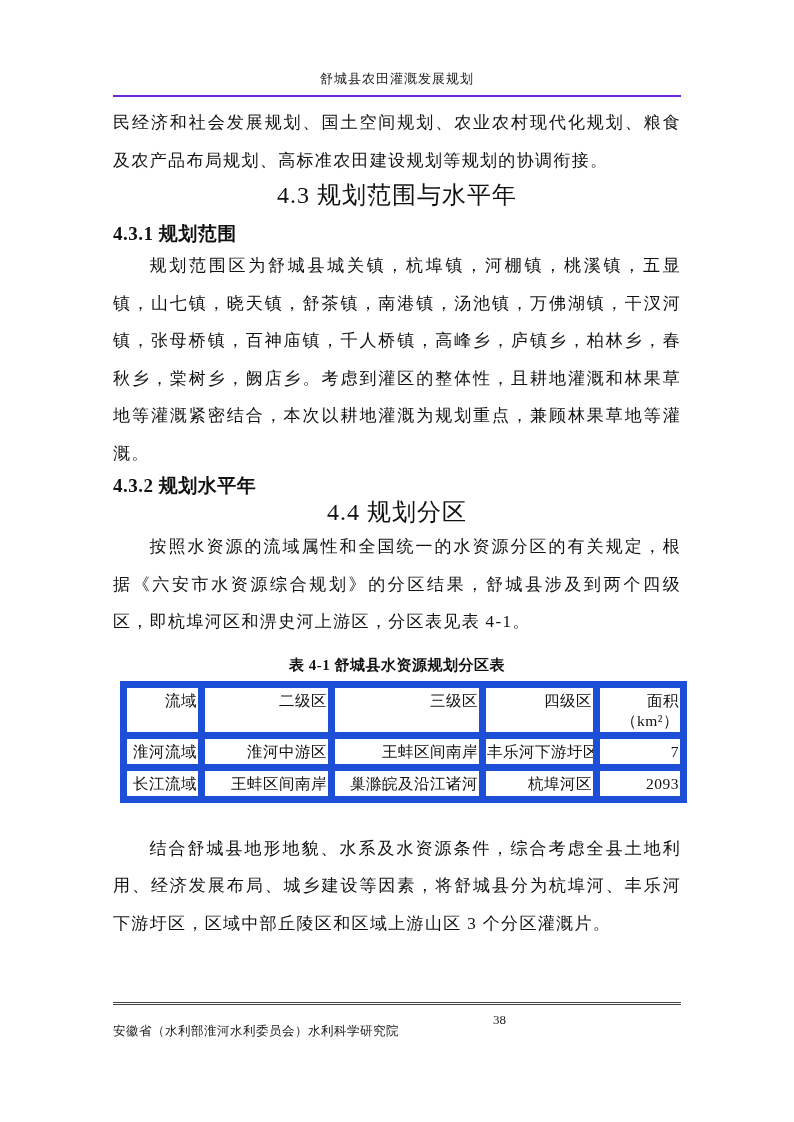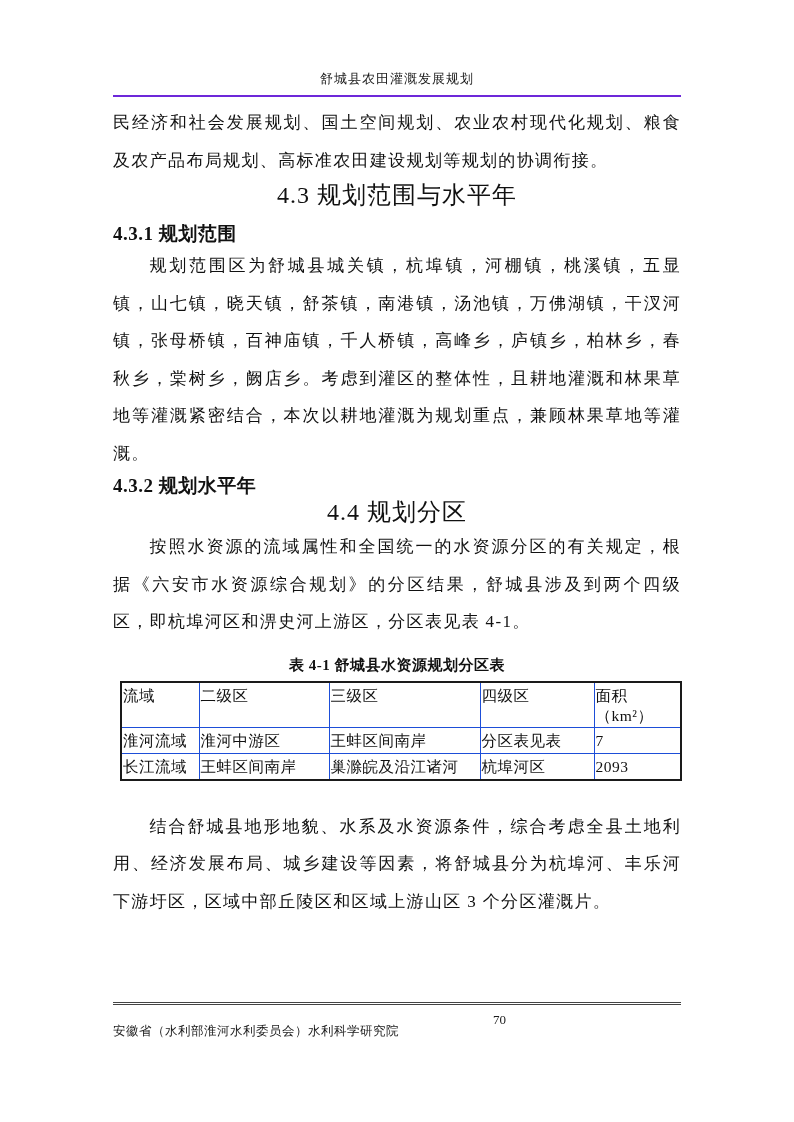--- a/index.html
+++ b/index.html
@@ -64,22 +64,22 @@
   }
   table.zone-table {
     margin: 6px 0 0 7px;
     width: 560px;
     border-collapse: collapse;
     table-layout: fixed;
     border: 2px solid #1a1a1a;
     font-size: 15.5px;
   }
   table.zone-table th, table.zone-table td {
-    border: 1px solid #1d4ed8;
-    text-align: left;
+    border: 7px solid #1d4ed8;
+    text-align: right;
     font-weight: normal;
     letter-spacing: 0.5px;
     overflow: hidden;
     white-space: nowrap;
   }
   table.zone-table th {
     vertical-align: top;
     padding: 3px 1px 1px 1px;
     line-height: 20px;
     height: 44px;
@@ -159,33 +159,33 @@
           <div>面积</div>
           <div>（km²）</div>
         </th>
       </tr>
     </thead>
     <tbody>
       <tr>
         <td>淮河流域</td>
         <td>淮河中游区</td>
         <td>王蚌区间南岸</td>
-        <td>分区表见表</td>
+        <td>丰乐河下游圩区</td>
         <td>7</td>
       </tr>
       <tr>
         <td>长江流域</td>
         <td>王蚌区间南岸</td>
         <td>巢滁皖及沿江诸河</td>
         <td>杭埠河区</td>
         <td>2093</td>
       </tr>
     </tbody>
   </table>
 
   <p class="body-text indent" id="para-zones">结合舒城县地形地貌、水系及水资源条件，综合考虑全县土地利用、经济发展布局、城乡建设等因素，将舒城县分为杭埠河、丰乐河下游圩区，区域中部丘陵区和区域上游山区 3 个分区灌溉片。</p>
 
 </main>
 
 <footer class="doc-footer">
   <span>安徽省（水利部淮河水利委员会）水利科学研究院</span>
-  <span class="page-num">70</span>
+  <span class="page-num">38</span>
 </footer>
 
 </body></html>

